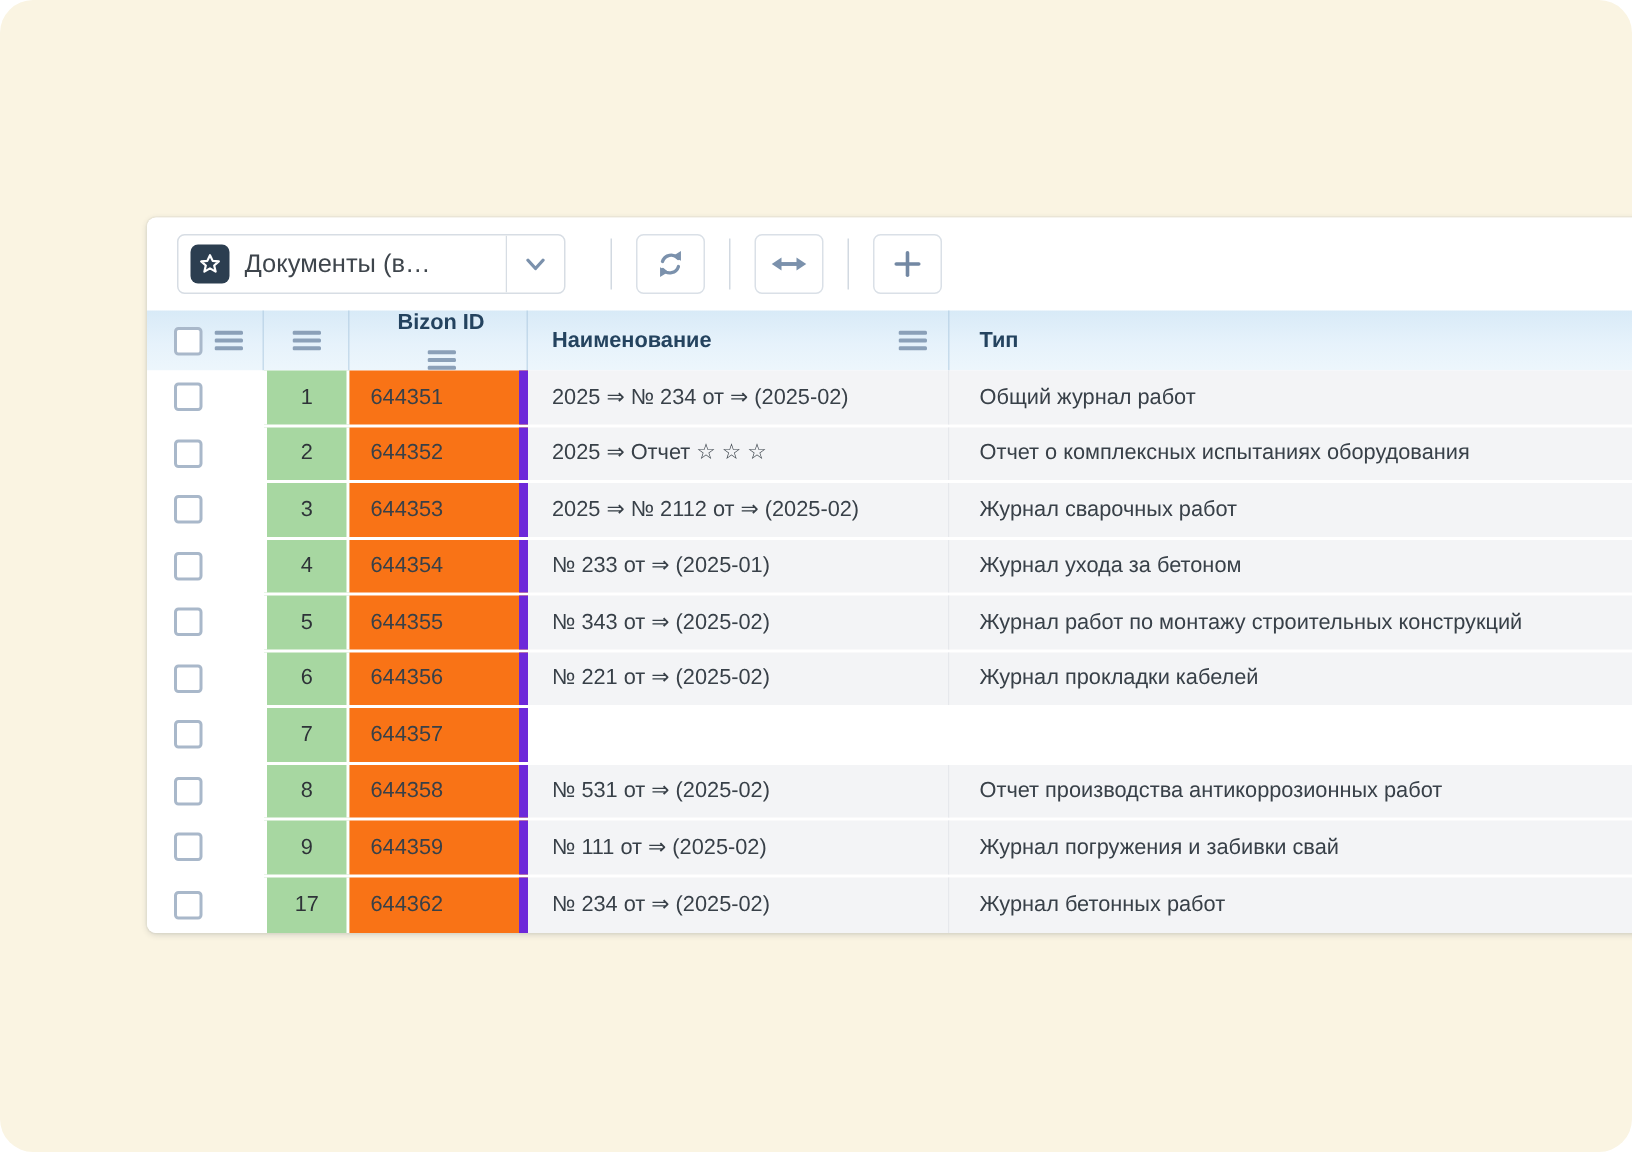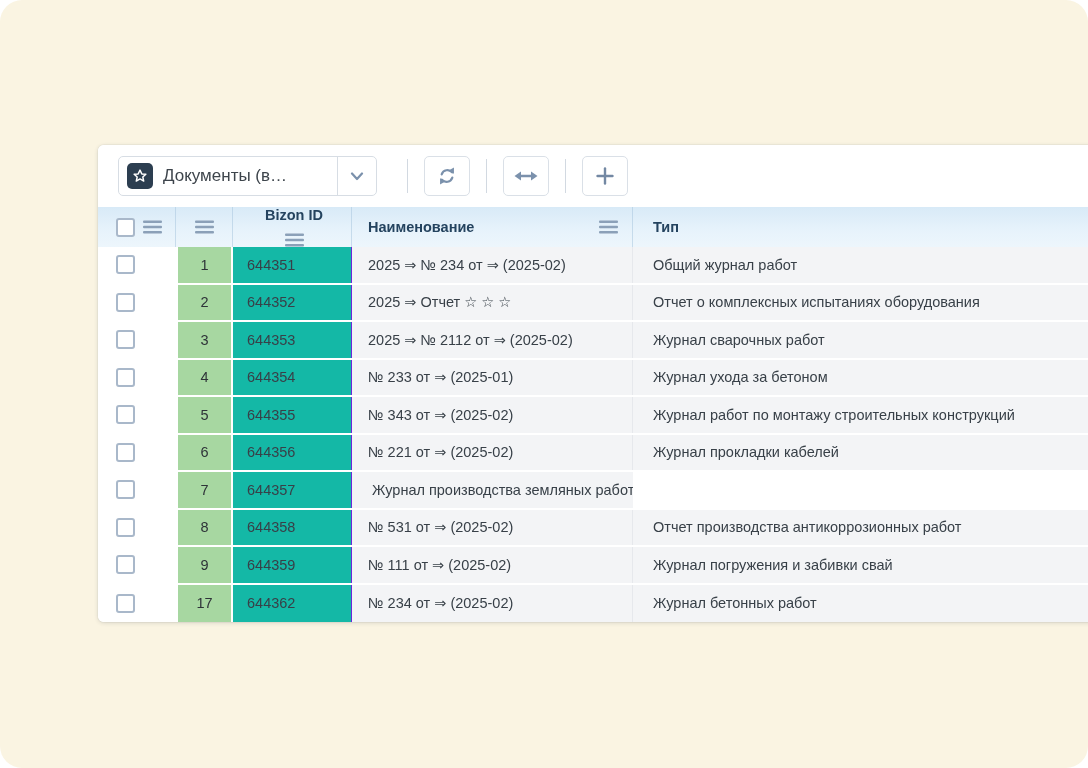--- a/index.html
+++ b/index.html
@@ -52,21 +52,21 @@
   .th-name { padding:0 14px 0 16px; justify-content:space-between; }
   .th-type { padding:0 15px 0 20px; justify-content:space-between; }
   .tr { height:37.5px; box-sizing:border-box; border-bottom:2px solid #ffffff; cursor:pointer; }
   .tr:last-child { border-bottom:none; }
   .td { display:flex; align-items:center; box-sizing:border-box; font-size:14.5px; color:#384048; }
   .td-select { background:#ffffff; padding-left:18px; }
   .td-num {
     background:#a7d7a1; justify-content:center; color:#2e3338;
     border-left:2px solid #fff; border-right:2px solid #fff;
   }
-  .td-id   { background:#14b8a6; padding-left:14px; border-right:1px solid #6d28d9; }
+  .td-id   { background:#f97316; padding-left:14px; border-right:6px solid #6d28d9; }
   .td-name { background:#f3f4f6; padding-left:16px; border-right:1px solid #e6e8ec; white-space:nowrap; overflow:hidden; }
   .td-type { background:#f3f4f6; padding-left:20px; white-space:nowrap; overflow:hidden; }
   .cb {
     width:15px; height:15px; flex:none; background:#fff;
     border:2px solid #a9b8ca; border-radius:3px; cursor:pointer;
   }
   .burger { flex:none; }
 </style>
 </head>
 <body>
@@ -222,21 +222,20 @@
     <div class="td td-name">№ 221 от ⇒ (2025-02)</div>
     <div class="td td-type">Журнал прокладки кабелей</div>
   </div>
 
   <div class="grid-row tr">
     <div class="td td-select">
       <span class="cb"></span>
     </div>
     <div class="td td-num">7</div>
     <div class="td td-id">644357</div>
-    <div class="td td-type">Журнал производства земляных работ</div>
   </div>
 
   <div class="grid-row tr">
     <div class="td td-select">
       <span class="cb"></span>
     </div>
     <div class="td td-num">8</div>
     <div class="td td-id">644358</div>
     <div class="td td-name">№ 531 от ⇒ (2025-02)</div>
     <div class="td td-type">Отчет производства антикоррозионных работ</div>

